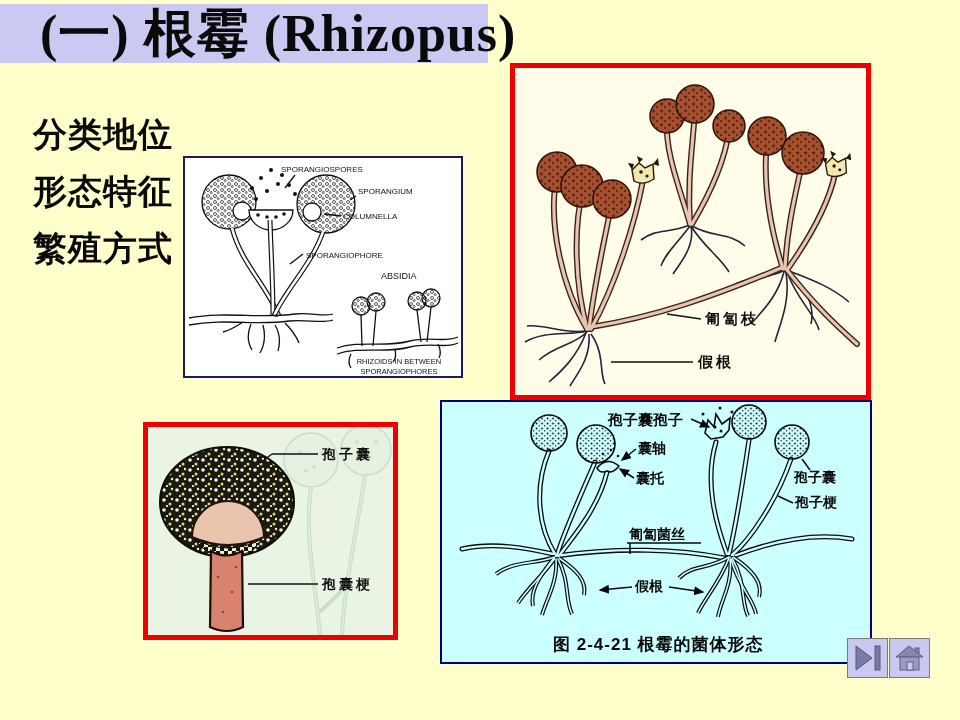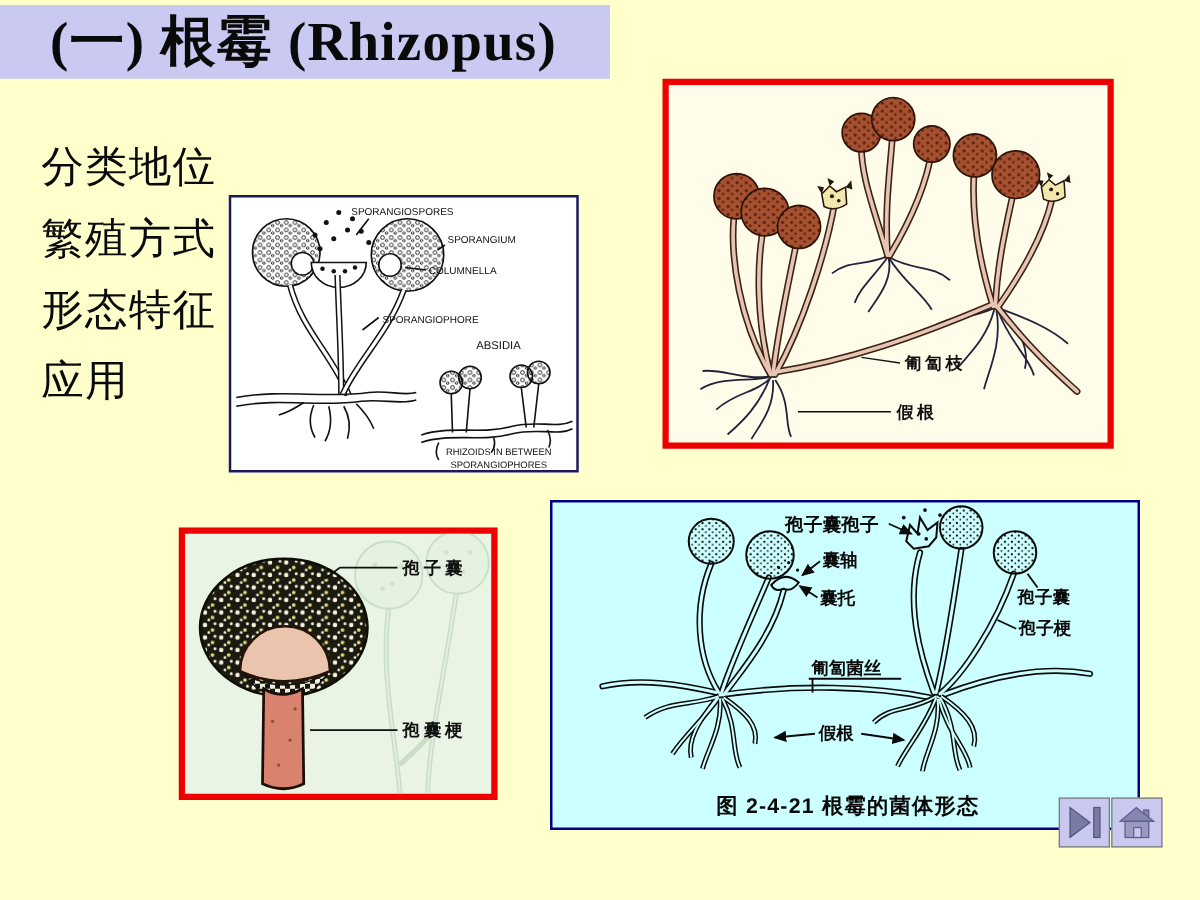--- a/index.html
+++ b/index.html
@@ -8,59 +8,58 @@
     background:#FFFFCC;
     font-family:"Liberation Sans",sans-serif;
   }
   .slide{position:absolute;inset:0;}
   .title-bar{
     position:absolute;left:0;top:4px;width:488px;height:59px;
     background:#C9C9F2;display:flex;align-items:center;
   }
   .title-text{
     font-family:"Liberation Serif",serif;
-    font-size:44px;font-weight:bold;color:#0A0A0A;
+    font-size:52px;font-weight:bold;color:#0A0A0A;
     padding-left:40px;letter-spacing:1px;white-space:nowrap;
   }
   .topics{
     position:absolute;left:33px;top:106px;margin:0;padding:0;list-style:none;
   }
   .topics li{
-    height:57px;line-height:57px;font-size:34px;font-weight:normal;color:#0A0A0A;
+    height:57px;line-height:57px;font-size:34px;font-weight:bold;color:#0A0A0A;
     font-family:"Liberation Serif",serif;letter-spacing:1px;white-space:nowrap;
   }
   .box{position:absolute;box-sizing:border-box;}
   .box svg{display:block;width:100%;height:100%;}
   #absidia-box{left:183px;top:156px;width:280px;height:222px;background:#FFFFFF;border:2px solid #1A1A5E;text-align:center;}
-  #rhizopus-box{left:510px;top:63px;width:361px;height:296px;background:#FFFDEA;border:5px solid #EE0000;margin-left:20px;}
+  #rhizopus-box{left:510px;top:63px;width:361px;height:337px;background:#FFFDEA;border:5px solid #EE0000;}
   #sporangium-box{left:143px;top:422px;width:255px;height:218px;background:#E9F4E5;border:5px solid #EE0000;}
-  #cyan-box{left:440px;top:400px;width:472px;height:264px;background:#CCFFFF;border:2px solid #00007F;}
+  #cyan-box{left:440px;top:400px;width:432px;height:264px;background:#CCFFFF;border:2px solid #00007F;}
   .nav{position:absolute;left:847px;top:638px;display:flex;}
   .nav button{
     width:41px;height:40px;padding:0;margin:0;border:1px solid #7A7A7A;
     background:#C9C9EF;display:flex;align-items:center;justify-content:center;cursor:pointer;
   }
   .nav button + button{margin-left:1px;}
   text{font-family:"Liberation Sans",sans-serif;}
   .hand{font-family:"DejaVu Sans",sans-serif;}
 </style>
 </head>
 <body>
 
 <div class="slide">
 
   <div class="title-bar">
     <span class="title-text">(一) 根霉 (Rhizopus)</span>
   </div>
 
   <ul class="topics">
     <li>分类地位</li>
+    <li>形态特征</li>
     <li>繁殖方式</li>
-    <li>形态特征</li>
-    <li>应用</li>
   </ul>
 
   <div class="box" id="absidia-box">
     <svg viewBox="0 0 276 218">
       <defs>
         <pattern id="sp1" width="7" height="6" patternUnits="userSpaceOnUse">
           <circle cx="2" cy="2" r="1.5" fill="none" stroke="#111" stroke-width="0.7"></circle>
           <circle cx="5.2" cy="4.5" r="1" fill="none" stroke="#111" stroke-width="0.7"></circle>
         </pattern>
       </defs>

